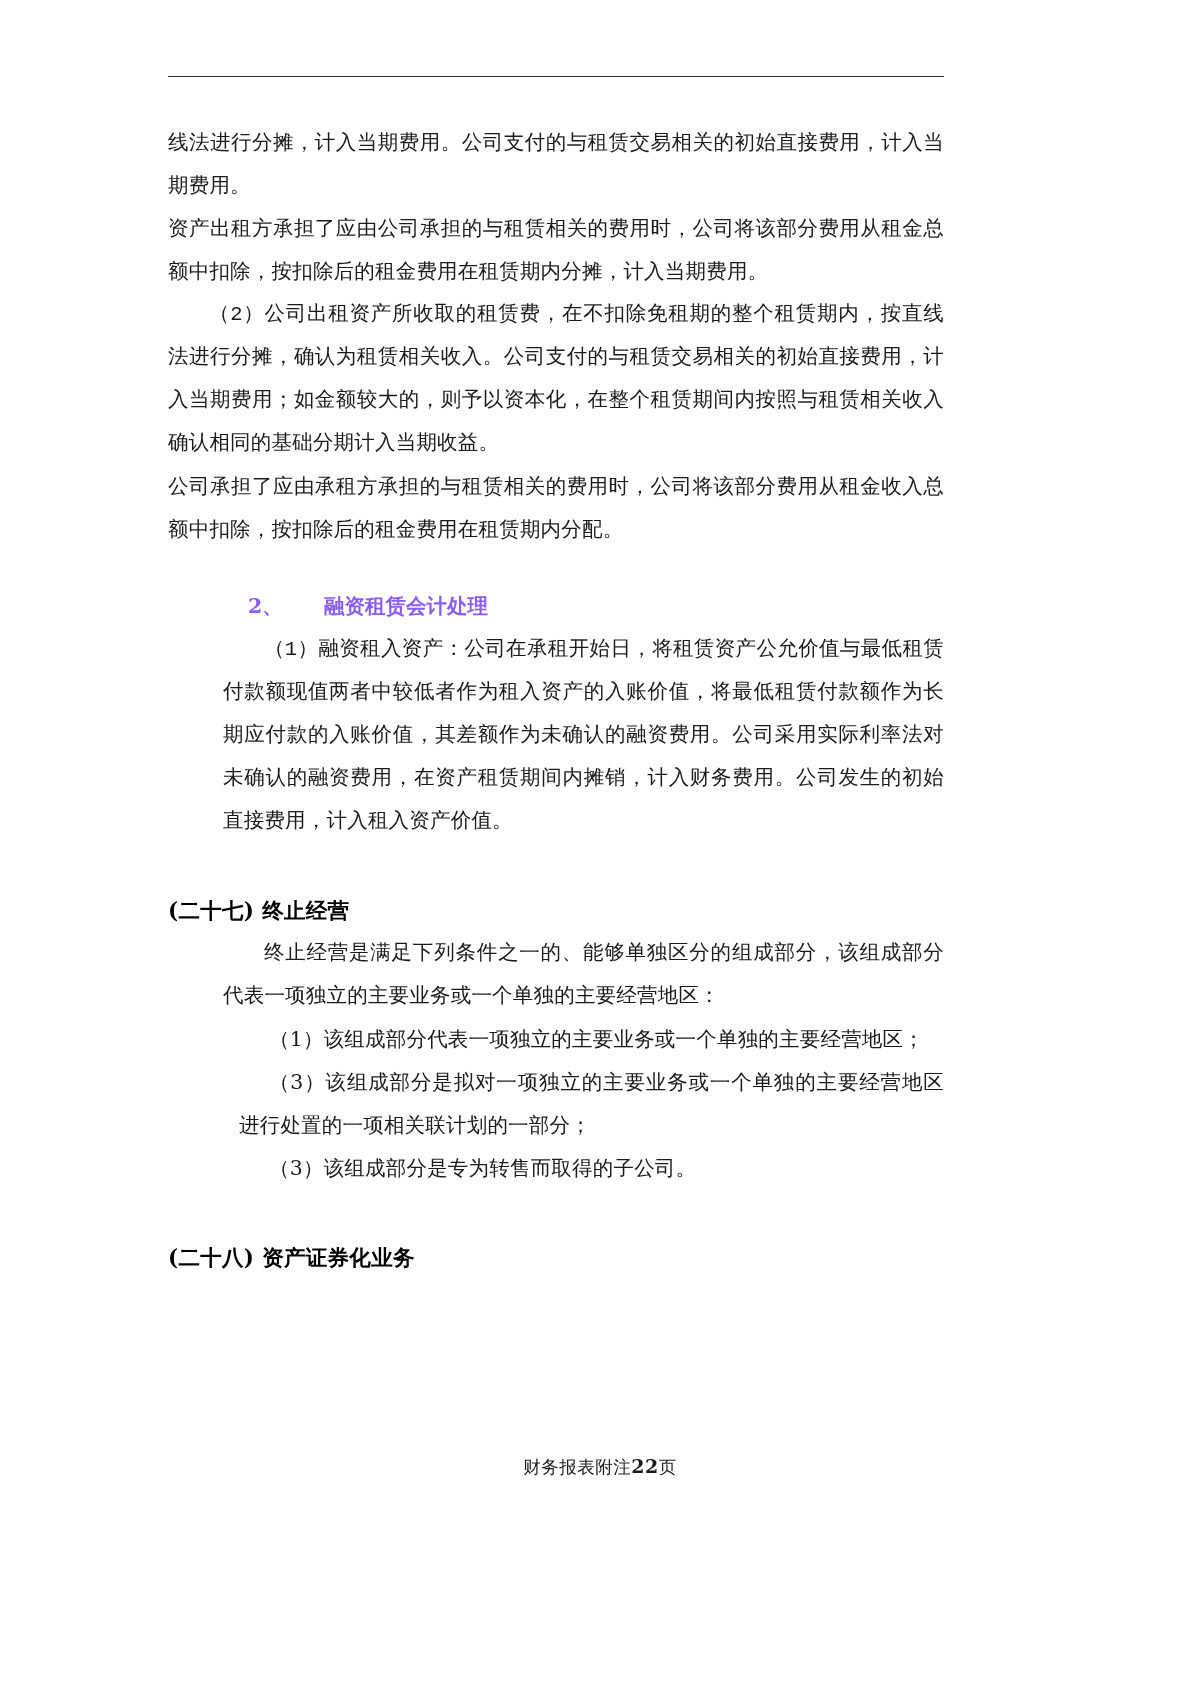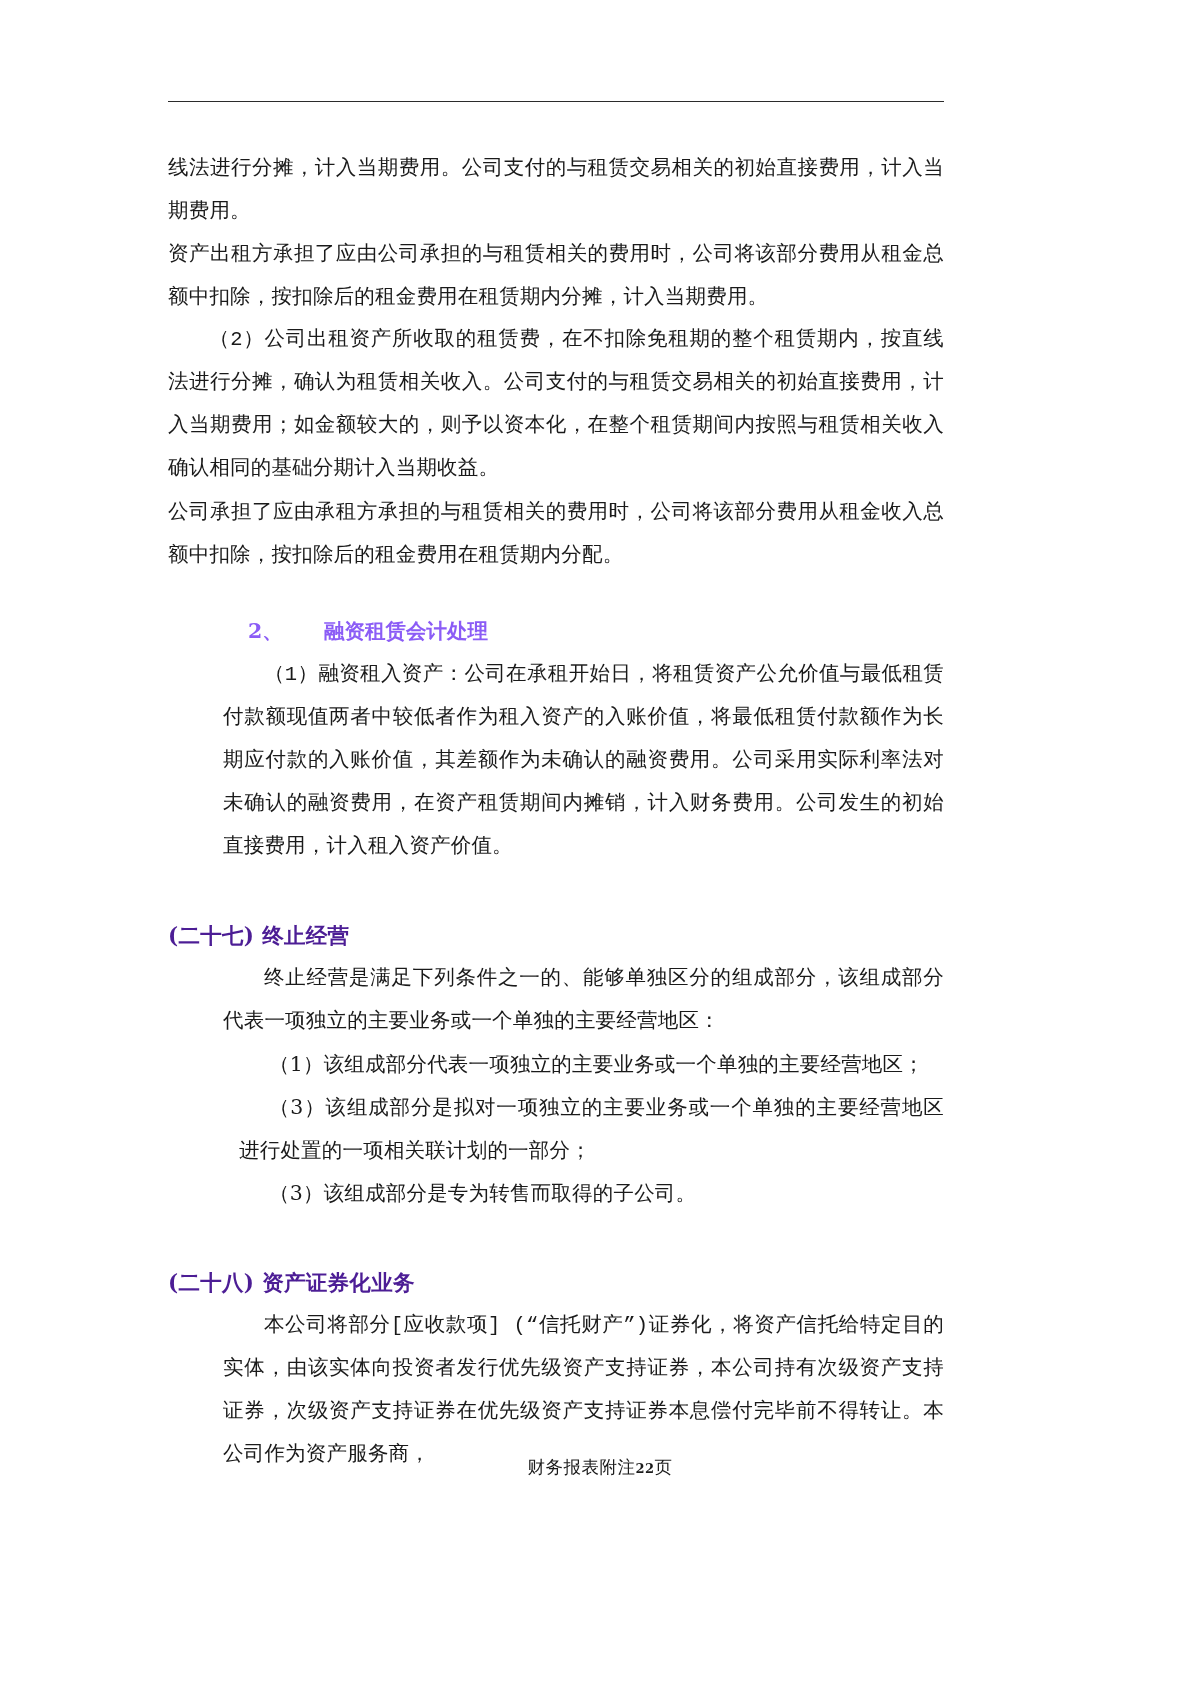--- a/index.html
+++ b/index.html
@@ -15,21 +15,21 @@
     height: 1697px;
     background: #ffffff;
     margin: 0 auto;
     position: relative;
     box-sizing: border-box;
     overflow: hidden;
   }
   .page-inner {
     position: absolute;
     left: 168px;
-    top: 101px;
+    top: 76px;
     width: 776px;
   }
   .top-rule {
     border-top: 1.5px solid #2b2b2b;
     width: 776px;
     margin: 0 0 44px 0;
   }
   .para {
     font-size: 20.5px;
     line-height: 43px;
@@ -61,40 +61,40 @@
     padding-left: 80px;
   }
   .numbered-heading .num {
     display: inline-block;
     width: 76px;
   }
   .section-heading {
     font-size: 21.5px;
     line-height: 43px;
     font-weight: bold;
-    color: #4c1d95;
+    color: #000000;
     margin: 0;
     letter-spacing: 0.3px;
   }
   .body-block {
     padding-left: 55px;
   }
   .footer {
     position: absolute;
     left: 0;
     right: 0;
     top: 1455px;
     text-align: center;
     font-size: 17.5px;
     color: #1a1a1a;
     letter-spacing: 0.5px;
   }
   .footer .pg {
     font-weight: bold;
-    font-size: 13px;
+    font-size: 19px;
   }
 </style>
 </head>
 <body>
 
 <div class="page">
   <div class="page-inner">
 
     <div class="top-rule"></div>
 
@@ -119,22 +119,19 @@
       <p class="para indent">终止经营是满足下列条件之一的、能够单独区分的组成部分，该组成部分代表一项独立的主要业务或一个单独的主要经营地区：</p>
       <p class="para indent-paren">（1）该组成部分代表一项独立的主要业务或一个单独的主要经营地区；</p>
       <p class="para indent-paren">（3）该组成部分是拟对一项独立的主要业务或一个单独的主要经营地区进行处置的一项相关联计划的一部分；</p>
       <p class="para indent-paren">（3）该组成部分是专为转售而取得的子公司。</p>
     </div>
 
     <div class="blockgap-lg"></div>
 
     <p class="section-heading">(二十八) 资产证券化业务</p>
 
-    <div class="body-block">
-      <p class="para indent">本公司将部分[应收款项] (“信托财产”)证券化，将资产信托给特定目的实体，由该实体向投资者发行优先级资产支持证券，本公司持有次级资产支持证券，次级资产支持证券在优先级资产支持证券本息偿付完毕前不得转让。本公司作为资产服务商，</p>
-    </div>
 
   </div>
 
   <div class="footer">
     <span>财务报表附注</span><span class="pg">22</span><span>页</span>
   </div>
 </div>
 
 </body></html>

